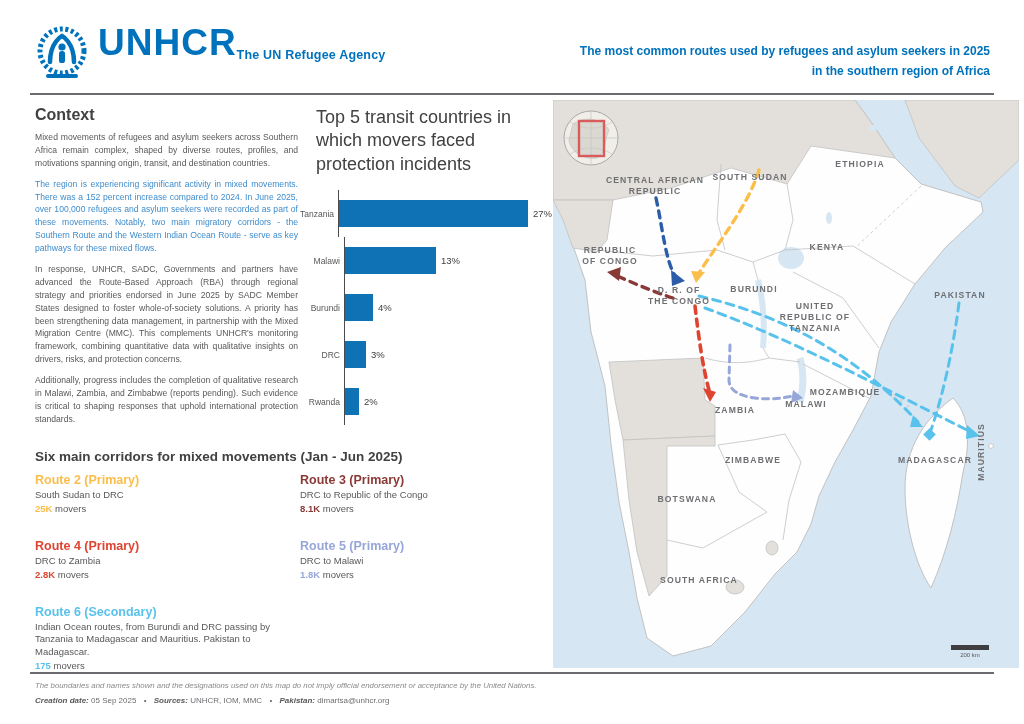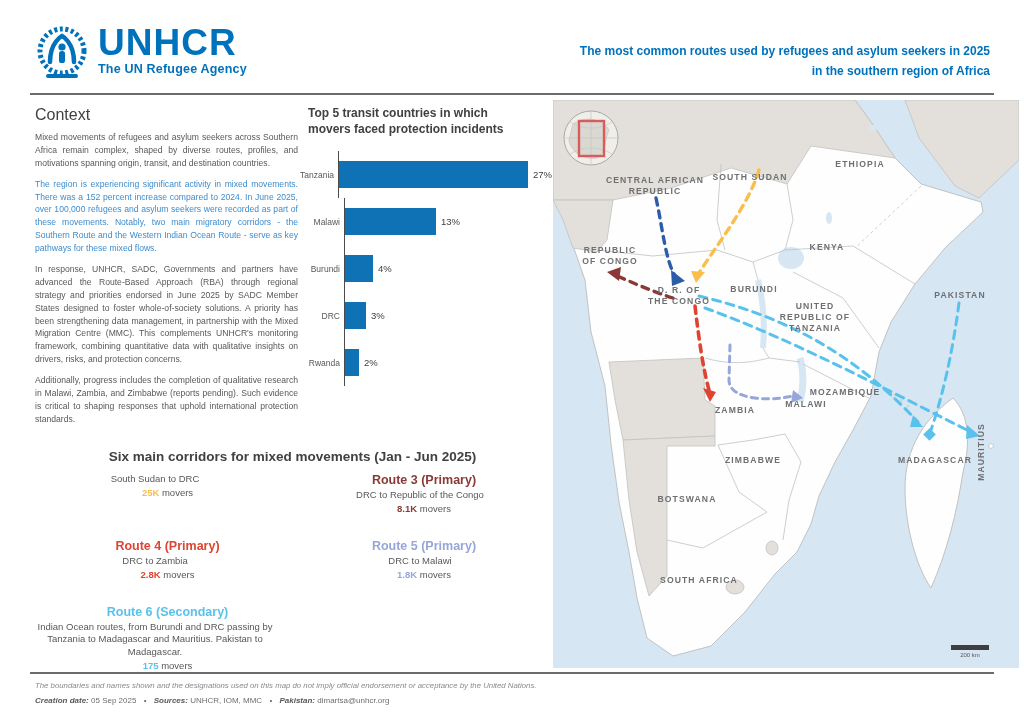--- a/index.html
+++ b/index.html
@@ -2,46 +2,46 @@
 <html style="--unhcr_blue: #0072BC; --heading: #414042; --body: #58585A; --para_blue: #3E8CCC; --divider: #6A6B6E; --ocean: #D6E6F3; --land: #E3E0DB; --country_fill: #FEFEFE; --border_gray: #C2C2C2; --map_label: #6E6F72; --bar_blue: #0E72B5;"><head>
 <meta charset="utf-8">
 <style>
   html,body{margin:0;padding:0;background:#fff;}
   body{width:1024px;height:724px;overflow:hidden;position:relative;
        font-family:"Liberation Sans", sans-serif;color:#58585A;}
   .abs{position:absolute;}
 
   
   .logo-wrap{left:34px;top:24px;display:flex;align-items:flex-start;gap:6px;}
-  .brand-block{display:flex;flex-direction:column;line-height:1;}
+  .brand-block{display:flex;flex-direction:row;line-height:1;align-items:flex-end;}
   .brand{font-size:37px;font-weight:bold;color:var(--unhcr_blue);letter-spacing:1px;}
   .tagline{font-size:12.5px;font-weight:bold;color:var(--unhcr_blue);margin-top:2px;letter-spacing:.2px;}
   .doc-title{right:34px;top:42px;width:420px;text-align:right;
              font-size:12px;font-weight:bold;color:var(--unhcr_blue);line-height:1.65;}
   .rule{left:30px;width:964px;height:2px;background:var(--divider);}
   .rule-top{top:93px;} .rule-bottom{top:672px;}
 
   
   .context{left:35px;top:106px;width:263px;}
-  .context h1{font-size:16px;font-weight:normal;color:var(--heading);margin:0 0 7px 0;}
+  .context h1{font-size:16px;font-weight:bold;color:var(--heading);margin:0 0 7px 0;}
   .context p{font-size:8.6px;line-height:1.5;text-align:justify;margin:0 0 8px 0;color:var(--body);}
   .context p.blue{color:var(--para_blue);}
 
   
   .chart{left:300px;top:106px;width:250px;}
-  .chart h2{font-size:12px;font-weight:bold;color:var(--heading);margin:0 0 14px 8px;
+  .chart h2{font-size:18px;font-weight:normal;color:var(--heading);margin:0 0 14px 16px;
             line-height:1.3;width:212px;}
   .chart-row{display:flex;align-items:center;height:47px;}
   .chart-label{width:40px;text-align:right;padding-right:4px;font-size:8.5px;color:var(--body);}
   .chart-track{border-left:1.6px solid #4b4b4d;height:47px;display:flex;align-items:center;text-align:center;}
   .bar{height:27px;background:var(--bar_blue);}
   .chart-val{margin-left:5px;font-size:9.5px;color:var(--heading);}
 
   
-  .corridors{left:35px;top:449px;width:515px;text-align:center;}
+  .corridors{left:35px;top:449px;width:515px;}
   .corridors h2{font-size:13.5px;font-weight:bold;color:var(--heading);margin:0 0 9px 0;}
   .route-grid{display:grid;grid-template-columns:265px 248px;row-gap:25px;}
   .route h3{font-size:12.5px;font-weight:bold;margin:0 0 2px 0;}
   .route .desc{font-size:9.5px;color:var(--body);margin:0;line-height:1.35;max-width:240px;}
   .route .movers{font-size:9.5px;margin:1px 0 0 0;color:var(--body);}
   .route .movers .val{font-weight:bold;}
 
   
   .map{left:553px;top:100px;width:466px;height:568px;}
   .map-label{fill:var(--map_label);font-size:8.6px;font-weight:bold;letter-spacing:1.1px;
@@ -124,20 +124,21 @@
           <span class="chart-val">2%</span>
         </div>
       </div>
     </div>
 </div>
 
 <div class="abs corridors">
   <h2>Six main corridors for mixed movements (Jan - Jun 2025)</h2>
   <div class="route-grid">
     <div class="route">
+      <h3 style="color: rgb(251, 190, 75);">Route 2 (Primary)</h3>
       <p class="desc">South Sudan to DRC</p>
       <p class="movers"><span class="val" style="color: rgb(251, 190, 75);">25K</span> <span>movers</span></p>
     </div>
     <div class="route">
       <h3 style="color: rgb(138, 58, 54);">Route 3 (Primary)</h3>
       <p class="desc">DRC to Republic of the Congo</p>
       <p class="movers"><span class="val" style="color: rgb(138, 58, 54);">8.1K</span> <span>movers</span></p>
     </div>
     <div class="route">
       <h3 style="color: rgb(223, 68, 49);">Route 4 (Primary)</h3>

